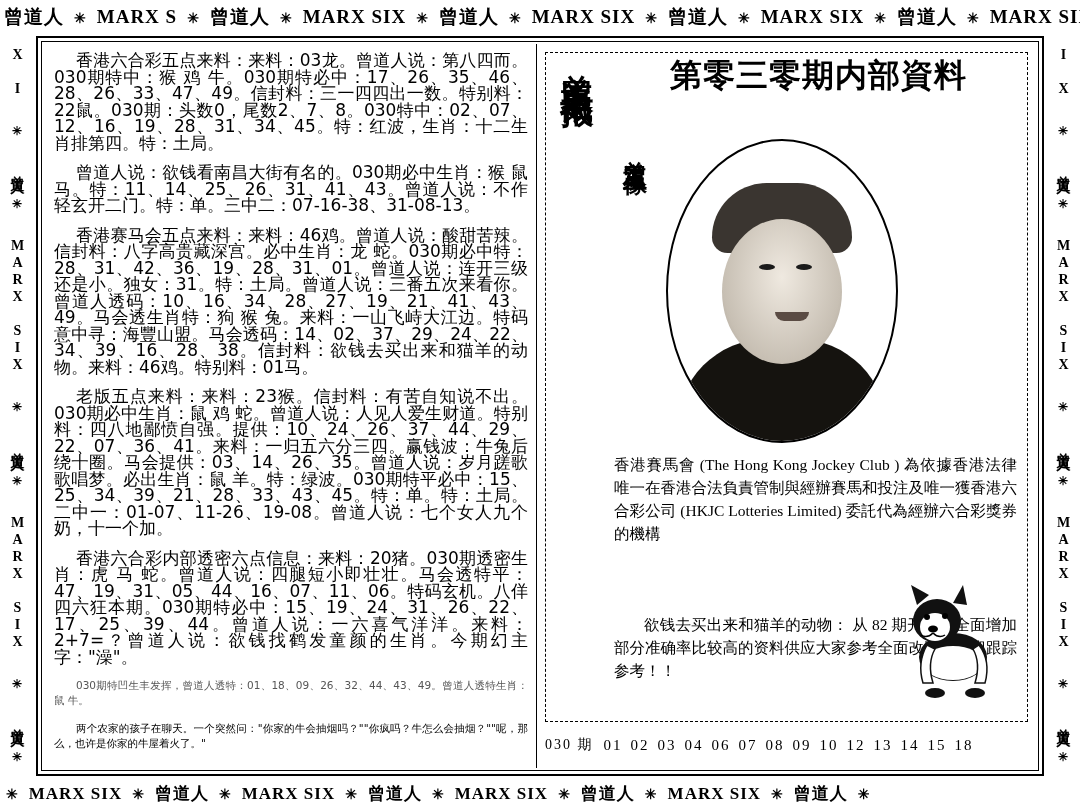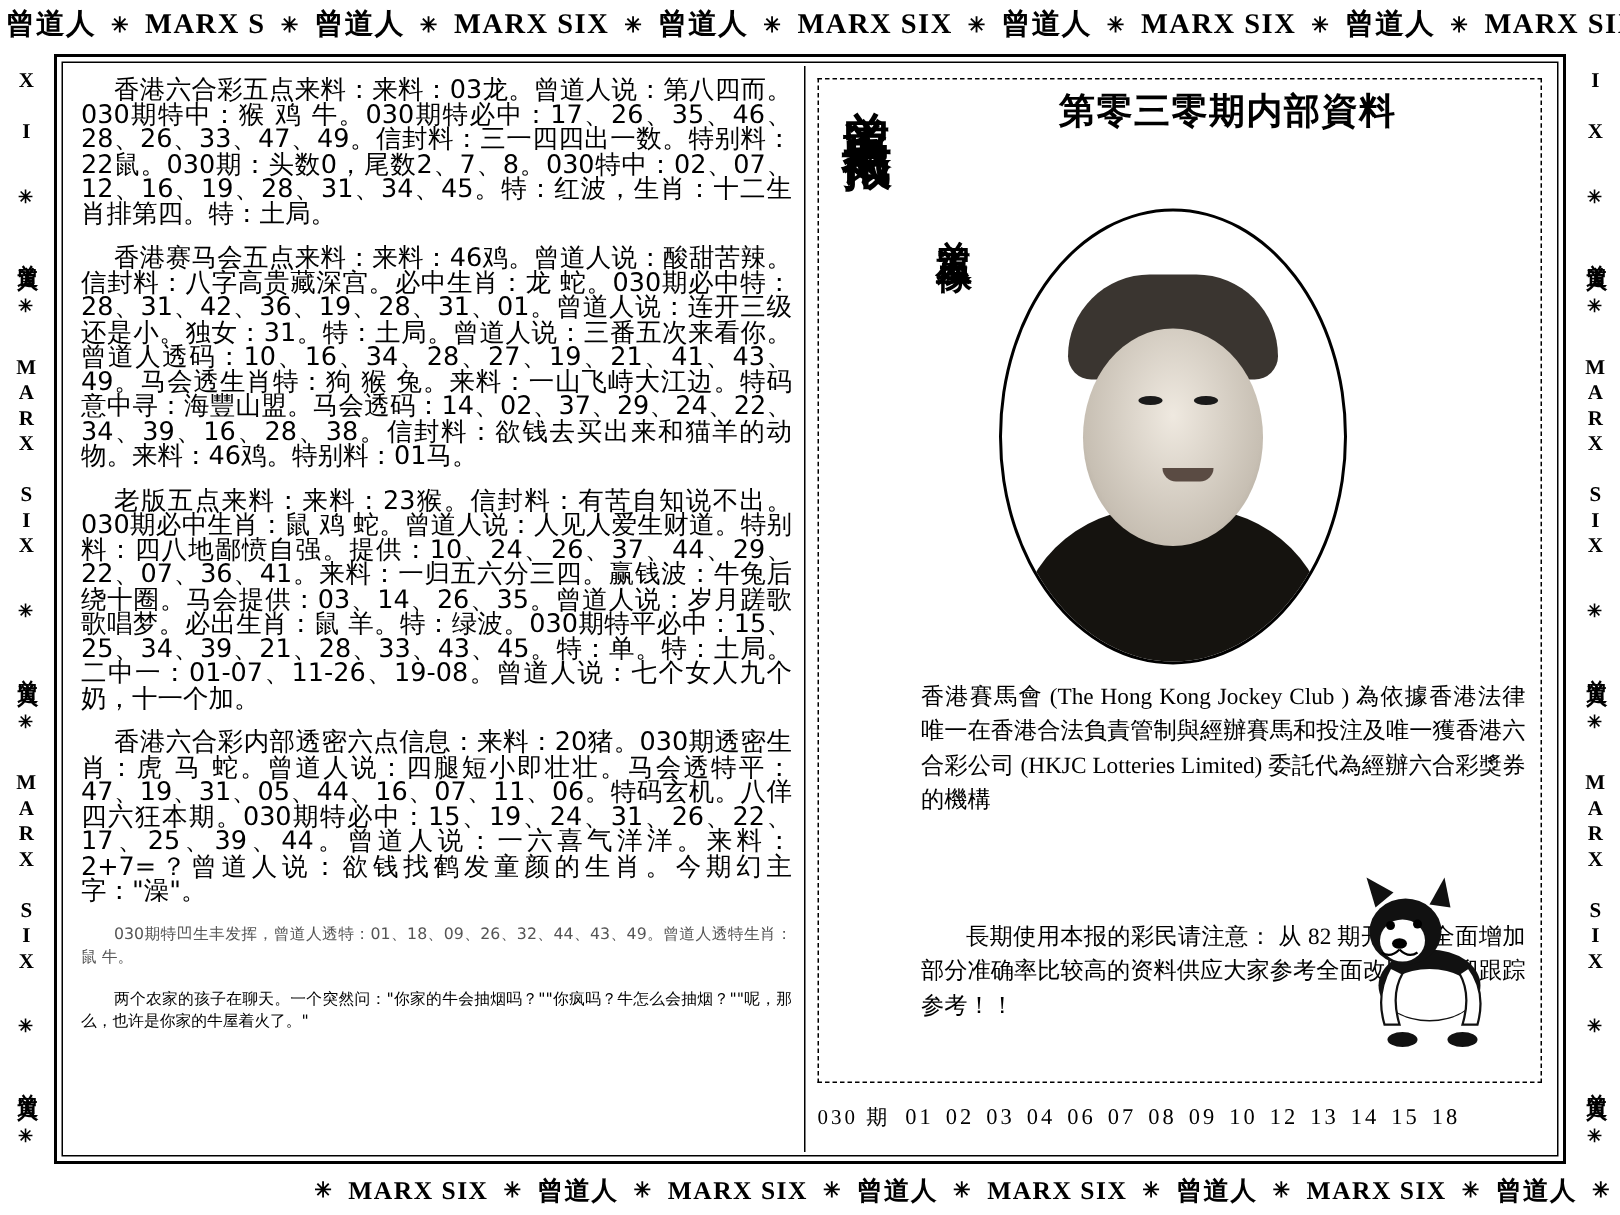--- a/index.html
+++ b/index.html
@@ -16,21 +16,21 @@
   .marquee{
     position:absolute;
     font-family:"Liberation Serif","DejaVu Serif",serif;
     font-weight:bold;
     color:#000;
     white-space:nowrap;
     overflow:hidden;
     letter-spacing:1px;
   }
   .marquee-top{left:0;top:0;width:1080px;height:34px;line-height:34px;font-size:19px;text-align:center;}
-  .marquee-bottom{left:0;top:778px;width:1080px;height:32px;line-height:32px;font-size:17px;text-align:right;}
+  .marquee-bottom{left:0;top:778px;width:1080px;height:32px;line-height:32px;font-size:17px;text-align:left;}
   .marquee .star{font-size:14px;vertical-align:middle;padding:0 6px;}
   .marquee .word{padding:0 4px;}
 
   .side{
     position:absolute;top:34px;width:34px;height:744px;
     display:flex;flex-direction:column;align-items:center;justify-content:space-around;
     font-family:"Liberation Serif","DejaVu Serif",serif;font-weight:bold;font-size:14px;
   }
   .side-left{left:0;}
   .side-right{right:0;}
@@ -67,21 +67,21 @@
   
   .inner-box{
     position:absolute;left:8px;top:8px;right:8px;bottom:46px;
     border:1px dashed #000;box-sizing:border-box;
   }
   .title-head{
     position:absolute;left:70px;top:6px;right:6px;height:78px;text-align:center;
   }
   .title-main{
     font-family:"Liberation Serif","DejaVu Serif",serif;
-    font-weight:bold;font-size:24px;letter-spacing:1px;line-height:32px;
+    font-weight:bold;font-size:32px;letter-spacing:1px;line-height:32px;
   }
   .title-sub{
     font-family:"Liberation Serif","DejaVu Serif",serif;
     font-weight:bold;font-size:25px;letter-spacing:1px;line-height:30px;
   }
   .vtitle{
     position:absolute;left:6px;top:4px;width:56px;bottom:4px;
     font-family:"Liberation Serif","DejaVu Serif",serif;
     font-weight:bold;font-size:33px;line-height:44px;
     writing-mode:vertical-rl;text-orientation:upright;
@@ -195,20 +195,21 @@
       <span class="vstar">✳</span>
       <span class="vtext">曾道人</span>
       <span class="vstar">✳</span>
     </div>
 
   <div class="frame">
     <div class="cols">
 
       <div class="col-left">
         <div class="para">香港六合彩五点来料：来料：03龙。曾道人说：第八四而。030期特中：猴 鸡 牛。030期特必中：17、26、35、46、28、26、33、47、49。信封料：三一四四出一数。特别料：22鼠。030期：头数0，尾数2、7、8。030特中：02、07、12、16、19、28、31、34、45。特：红波，生肖：十二生肖排第四。特：土局。</div>
+        <div class="para">曾道人说：欲钱看南昌大街有名的。030期必中生肖：猴 鼠 马。特：11、14、25、26、31、41、43。曾道人说：不作轻玄开二门。特：单。三中二：07-16-38、31-08-13。</div>
         <div class="para">香港赛马会五点来料：来料：46鸡。曾道人说：酸甜苦辣。信封料：八字高贵藏深宫。必中生肖：龙 蛇。030期必中特：28、31、42、36、19、28、31、01。曾道人说：连开三级还是小。独女：31。特：土局。曾道人说：三番五次来看你。曾道人透码：10、16、34、28、27、19、21、41、43、49。马会透生肖特：狗 猴 兔。来料：一山飞峙大江边。特码意中寻：海豐山盟。马会透码：14、02、37、29、24、22、34、39、16、28、38。信封料：欲钱去买出来和猫羊的动物。来料：46鸡。特别料：01马。</div>
         <div class="para">老版五点来料：来料：23猴。信封料：有苦自知说不出。030期必中生肖：鼠 鸡 蛇。曾道人说：人见人爱生财道。特别料：四八地鄙愤自强。提供：10、24、26、37、44、29、22、07、36、41。来料：一归五六分三四。赢钱波：牛兔后绕十圈。马会提供：03、14、26、35。曾道人说：岁月蹉歌歌唱梦。必出生肖：鼠 羊。特：绿波。030期特平必中：15、25、34、39、21、28、33、43、45。特：单。特：土局。二中一：01-07、11-26、19-08。曾道人说：七个女人九个奶，十一个加。</div>
         <div class="para">香港六合彩内部透密六点信息：来料：20猪。030期透密生肖：虎 马 蛇。曾道人说：四腿短小即壮壮。马会透特平：47、19、31、05、44、16、07、11、06。特码玄机。八佯四六狂本期。030期特必中：15、19、24、31、26、22、17、25、39、44。曾道人说：一六喜气洋洋。来料：2+7=？曾道人说：欲钱找鹤发童颜的生肖。今期幻主字："澡"。</div>
         <div class="para small faded">030期特凹生丰发挥，曾道人透特：01、18、09、26、32、44、43、49。曾道人透特生肖：鼠 牛。</div>
         <div class="para small">两个农家的孩子在聊天。一个突然问："你家的牛会抽烟吗？""你疯吗？牛怎么会抽烟？""呢，那么，也许是你家的牛屋着火了。"</div>
       </div>
 
       <div class="col-right">
 
         <div class="vtitle">曾道人老鼠报</div>
@@ -226,21 +227,21 @@
             <div class="hair"></div>
             <div class="face"></div>
             <div class="eye l"></div>
             <div class="eye r"></div>
             <div class="mouth"></div>
           </div>
 
           <div class="jockey">香港賽馬會 (The Hong Kong Jockey Club ) 為依據香港法律唯一在香港合法負責管制與經辦賽馬和投注及唯一獲香港六合彩公司 (HKJC Lotteries Limited) 委託代為經辦六合彩獎券的機構</div>
 
           <div class="notice">
-            <span>長期使用本报的彩民请注意：</span>
+            <span>欲钱去买出来和猫羊的动物：</span>
             <span class="l2">从 82 期开始；全面增加部分准确率比较高的资料供应大家参考全面改版；欢迎跟踪参考！！</span>
           </div>
 
           <svg class="dog" viewBox="0 0 130 130">
             <ellipse cx="62" cy="74" rx="34" ry="24" fill="#111"></ellipse>
             <ellipse cx="62" cy="80" rx="30" ry="17" fill="#fff"></ellipse>
             <path d="M36 62 q-10 18 -4 38 l10 0 q-6 -20 2 -34 z" fill="#fff" stroke="#111" stroke-width="1.5"></path>
             <path d="M88 62 q12 16 6 38 l-10 0 q6 -20 -2 -34 z" fill="#fff" stroke="#111" stroke-width="1.5"></path>
             <ellipse cx="44" cy="110" rx="10" ry="5" fill="#111"></ellipse>
             <ellipse cx="84" cy="110" rx="10" ry="5" fill="#111"></ellipse>

